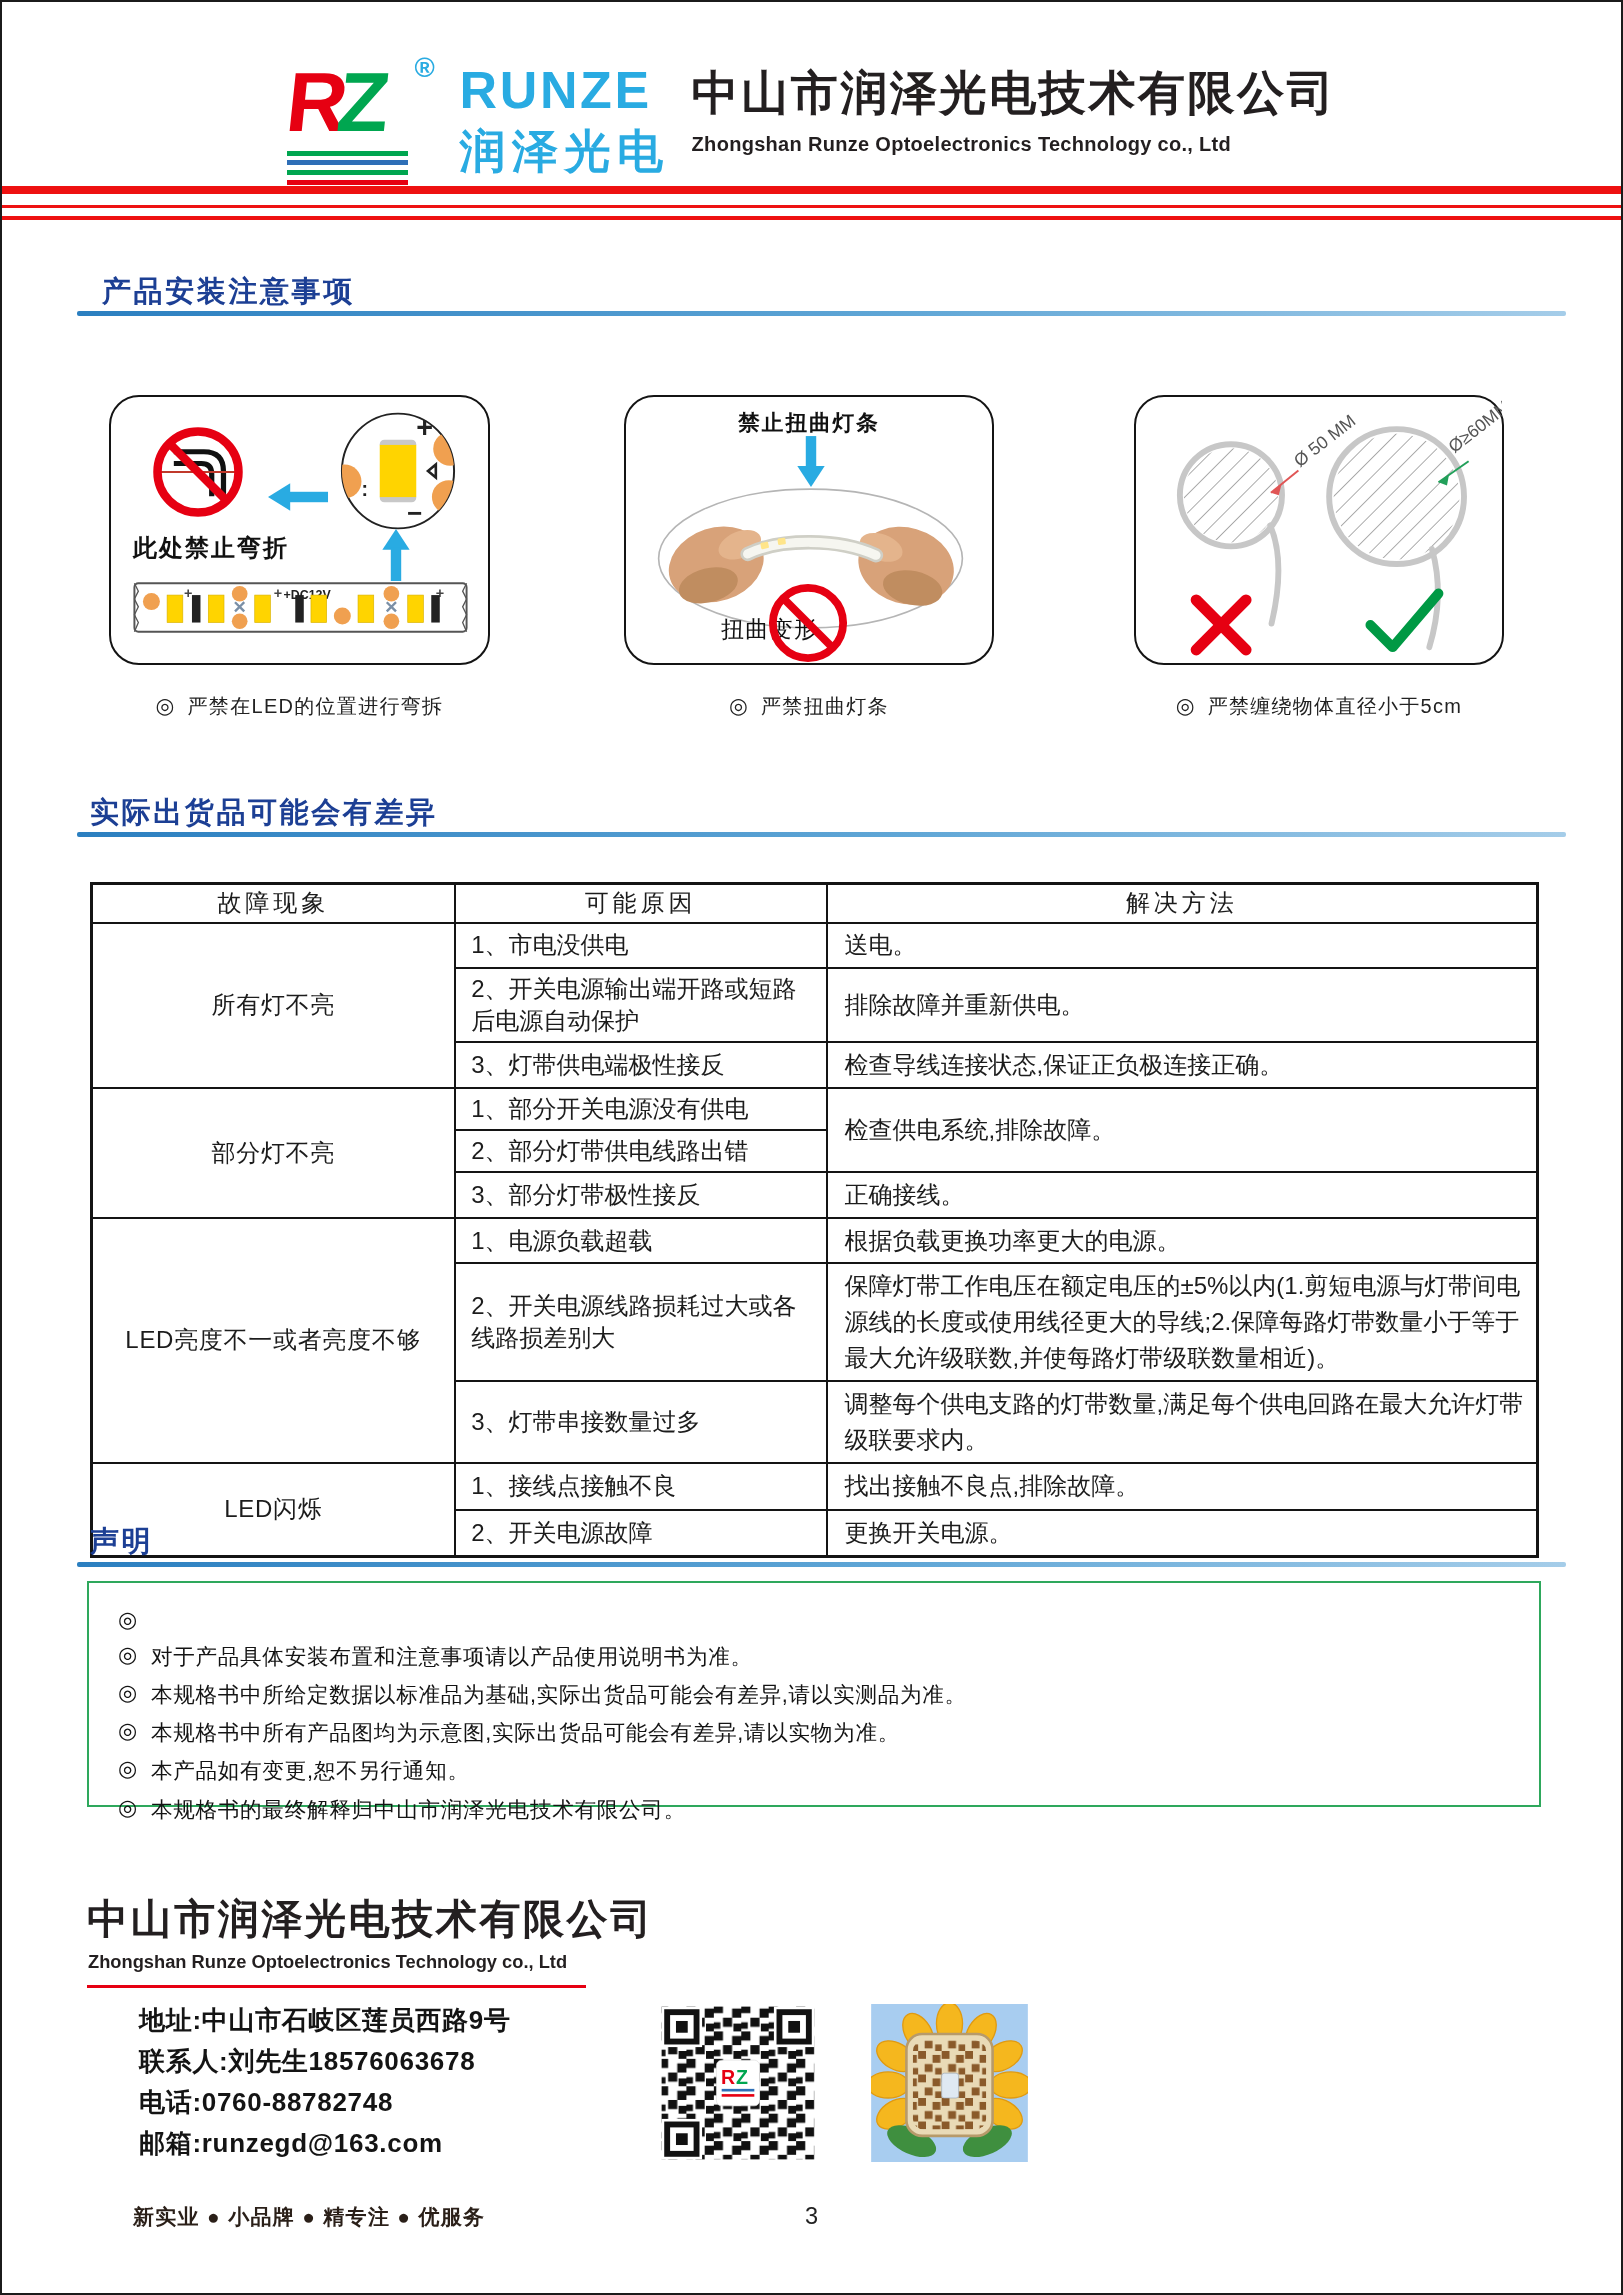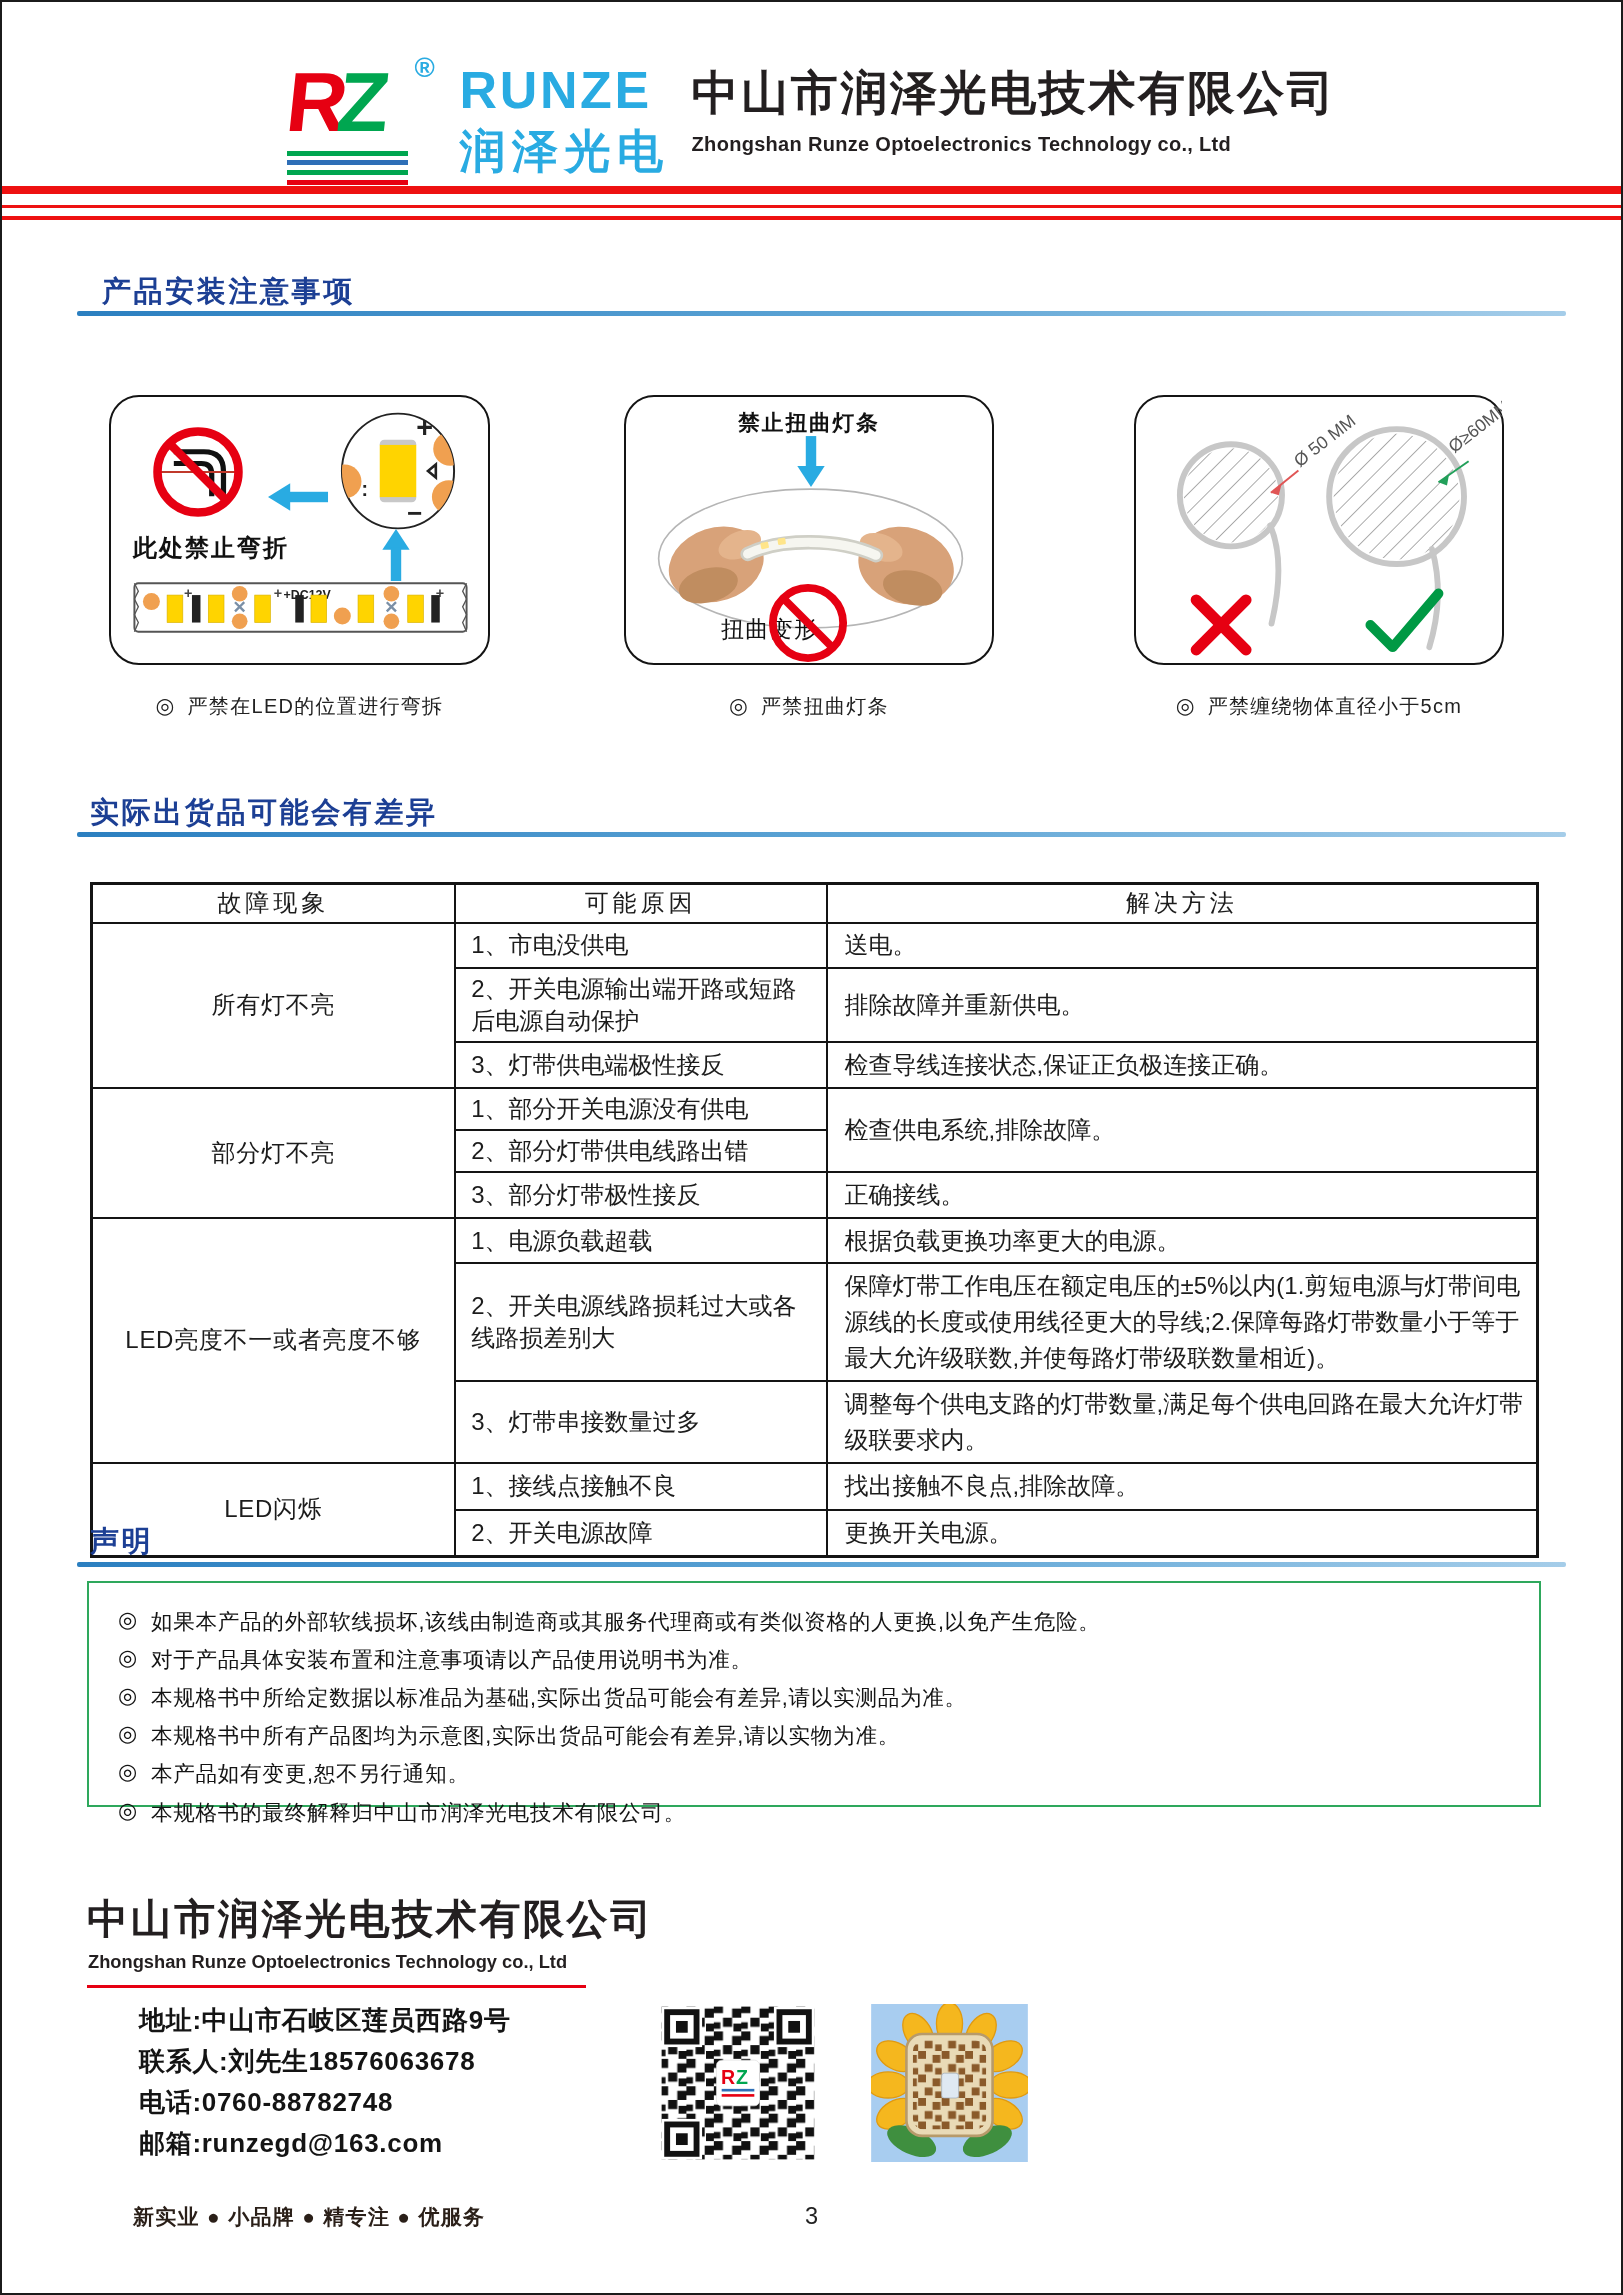--- a/index.html
+++ b/index.html
@@ -303,21 +303,20 @@
     </tr>
   </tbody>
     </table>
 
   <div class="sec-title" style="left:88px;top:1520px;">声明</div>
   <div class="sec-underline" style="left:75px;width:1489px;top:1560px;"></div>
 
   <div class="stmt-box">
     <div class="stmt-line">
         <span class="mk">◎</span>
-        <span>如果本产品的外部软线损坏,该线由制造商或其服务代理商或有类似资格的人更换,以免产生危险。</span>
       </div>
     <div class="stmt-line">
         <span class="mk">◎</span>
         <span>对于产品具体安装布置和注意事项请以产品使用说明书为准。</span>
       </div>
     <div class="stmt-line">
         <span class="mk">◎</span>
         <span>本规格书中所给定数据以标准品为基础,实际出货品可能会有差异,请以实测品为准。</span>
       </div>
     <div class="stmt-line">

